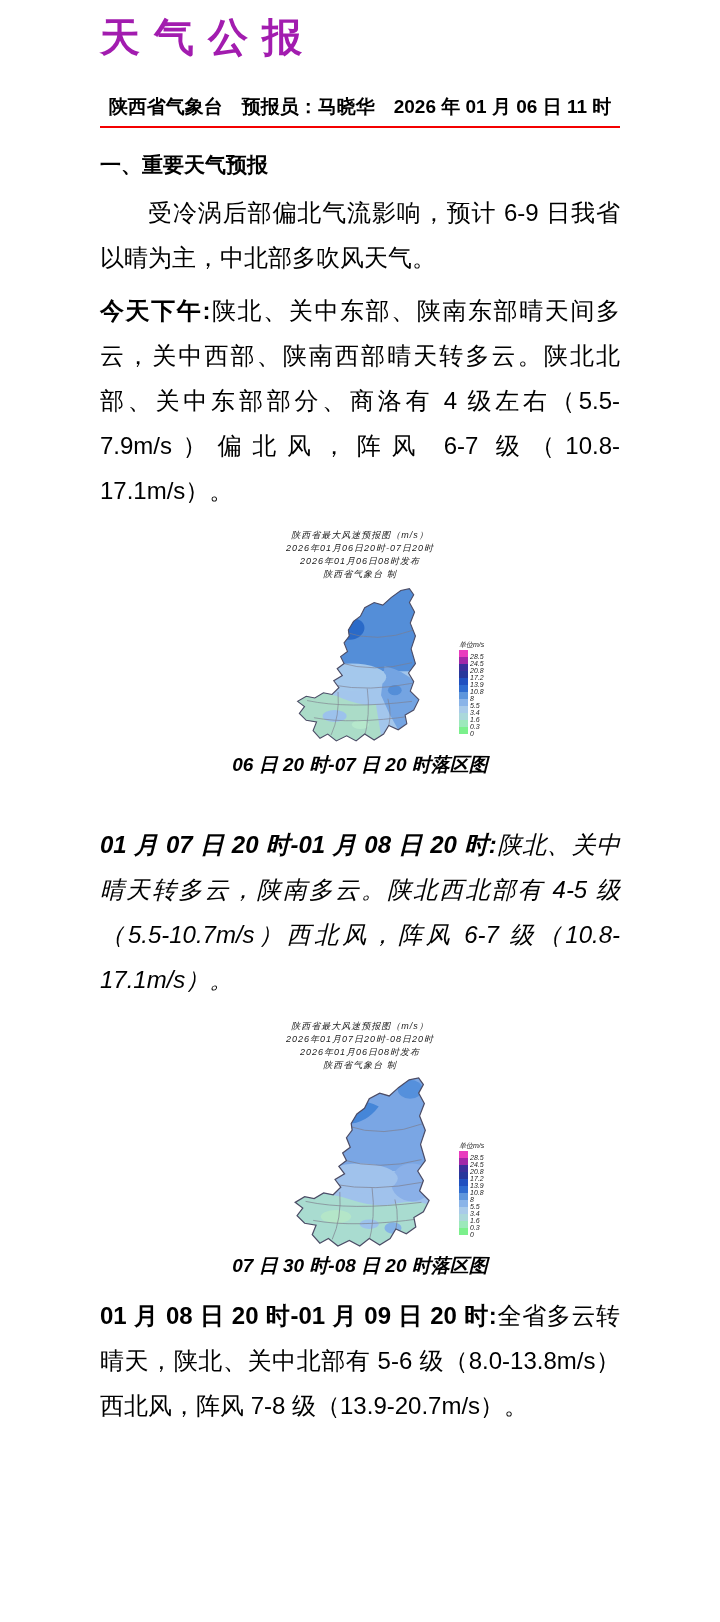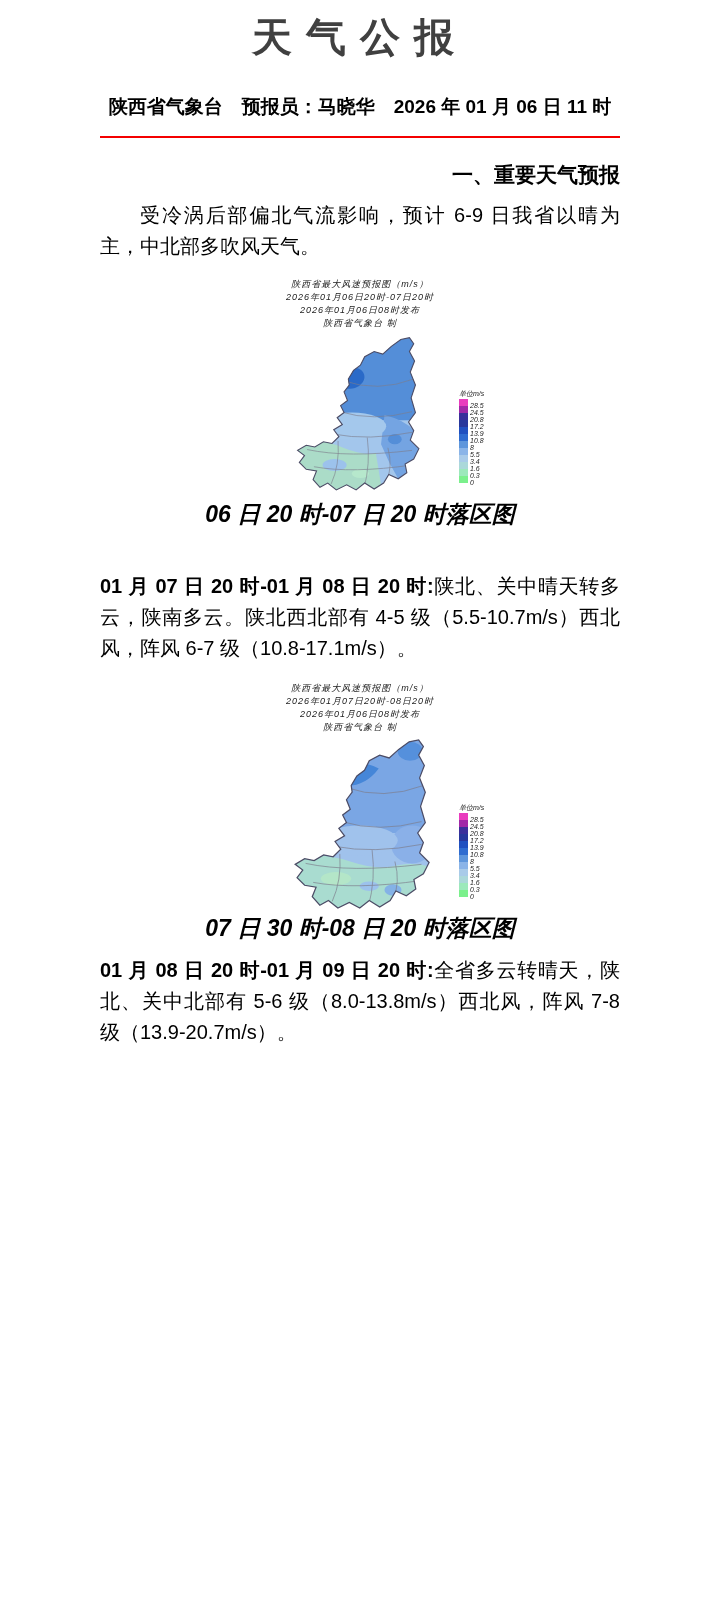--- a/index.html
+++ b/index.html
@@ -1,35 +1,35 @@
 <!DOCTYPE html>
 <html><head>
 <meta charset="utf-8">
 <style>
   html,body{margin:0;padding:0;background:#ffffff;}
   body{width:720px;font-family:"Liberation Sans","DejaVu Sans",sans-serif;color:#000;}
   .page{width:720px;box-sizing:border-box;padding:6px 100px 26px 100px;}
 
-  .doc-title{color:#404040;font-size:40px;font-weight:bold;text-align:center;
+  .doc-title{color:#a21caf;font-size:40px;font-weight:bold;text-align:left;
     letter-spacing:14px;margin:6px 0 0 0;line-height:50px;}
 
   .meta-line{margin-top:32px;text-align:center;font-weight:bold;font-size:19px;
-    padding-bottom:16px;border-bottom:2px solid #f40000;white-space:nowrap;}
-
-  .sec-heading{font-size:21px;font-weight:bold;margin:20px 0 0 0;line-height:34px;text-align:right;}
-
-  .body-text{font-size:20px;line-height:31px;text-align:justify;margin:8px 0 0 0;}
+    padding-bottom:6px;border-bottom:2px solid #f40000;white-space:nowrap;}
+
+  .sec-heading{font-size:21px;font-weight:bold;margin:20px 0 0 0;line-height:34px;}
+
+  .body-text{font-size:24px;line-height:45px;text-align:justify;margin:8px 0 0 0;}
   .body-text .lead{font-weight:bold;}
   .indent2{text-indent:2em;}
 
   .map-block{margin:14px 0 8px 0;text-align:center;font-style:italic;}
   .map-titles{font-size:9px;line-height:13px;color:#222;letter-spacing:1px;}
   .map-wrap{position:relative;width:330px;margin:2px auto 0 auto;}
   .map-svg{display:block;}
-  .map-caption{font-size:23px;font-weight:bold;margin-top:4px;line-height:26px;}
+  .map-caption{font-size:19px;font-weight:bold;margin-top:4px;line-height:26px;}
 
   .legend{position:absolute;right:24px;bottom:14px;width:42px;text-align:left;}
   .legend-title{font-size:7px;line-height:9px;color:#222;margin-bottom:1px;white-space:nowrap;}
   .legend-row{display:flex;align-items:center;height:7px;}
   .legend-swatch{display:inline-block;width:9px;height:7px;margin-right:2px;flex:none;}
   .legend-label{font-size:7px;line-height:7px;color:#222;transform:translateY(3px);}
 
   .sx-outline{fill:none;stroke:#4d4d66;stroke-width:1.3px;}
   .borders-use{stroke:#7d7d8c;stroke-width:0.8px;fill:none;opacity:0.9;}
 </style>
@@ -59,20 +59,21 @@
 <div class="page">
 
   <h1 class="doc-title">天气公报</h1>
 
   <div class="meta-line">陕西省气象台　预报员：马晓华　2026 年 01 月 06 日 11 时</div>
 
   <h2 class="sec-heading">一、重要天气预报</h2>
   <p class="body-text indent2">受冷涡后部偏北气流影响，预计 6-9 日我省以晴为主，中北部多吹风天气。</p>
 
 
+  <p class="body-text"><span class="lead">今天下午:</span><span>陕北、关中东部、陕南东部晴天间多云，关中西部、陕南西部晴天转多云。陕北北部、关中东部部分、商洛有 4 级左右（5.5-7.9m/s）偏北风，阵风 6-7 级（10.8-17.1m/s）。</span></p>
 
 
 
   <figure class="map-block" style="margin-top:16px;">
     <div class="map-titles">
       <div>陕西省最大风速预报图（m/s）</div>
       <div>2026年01月06日20时-07日20时</div>
       <div>2026年01月06日08时发布</div>
       <div>陕西省气象台  制</div>
     </div>
@@ -142,21 +143,21 @@
           </div>
           <div class="legend-row">
             <span class="legend-swatch" style="background: rgb(123, 240, 140);"></span>
             <span class="legend-label">0</span>
           </div>
         </div>
     </div>
     <figcaption class="map-caption">06 日 20 时-07 日 20 时落区图</figcaption>
   </figure>
 
-  <p class="body-text" style="margin-top:44px;"><span class="lead">01 月 07 日 20 时-01 月 08 日 20 时:</span><span>陕北、关中晴天转多云，陕南多云。陕北西北部有 4-5 级（5.5-10.7m/s）西北风，阵风 6-7 级（10.8-17.1m/s）。</span></p>
+  <p class="body-text" style="margin-top:44px;font-style:italic;"><span class="lead">01 月 07 日 20 时-01 月 08 日 20 时:</span><span>陕北、关中晴天转多云，陕南多云。陕北西北部有 4-5 级（5.5-10.7m/s）西北风，阵风 6-7 级（10.8-17.1m/s）。</span></p>
 
   <figure class="map-block" style="margin-top:18px;">
     <div class="map-titles">
       <div>陕西省最大风速预报图（m/s）</div>
       <div>2026年01月07日20时-08日20时</div>
       <div>2026年01月06日08时发布</div>
       <div>陕西省气象台  制</div>
     </div>
     <div class="map-wrap">
       <svg class="map-svg" width="330" height="175" viewBox="0 0 330 175">

